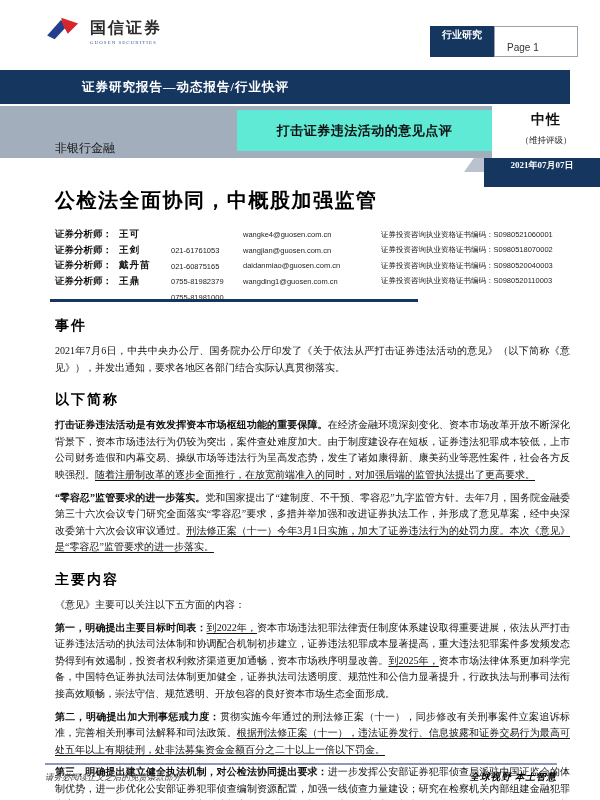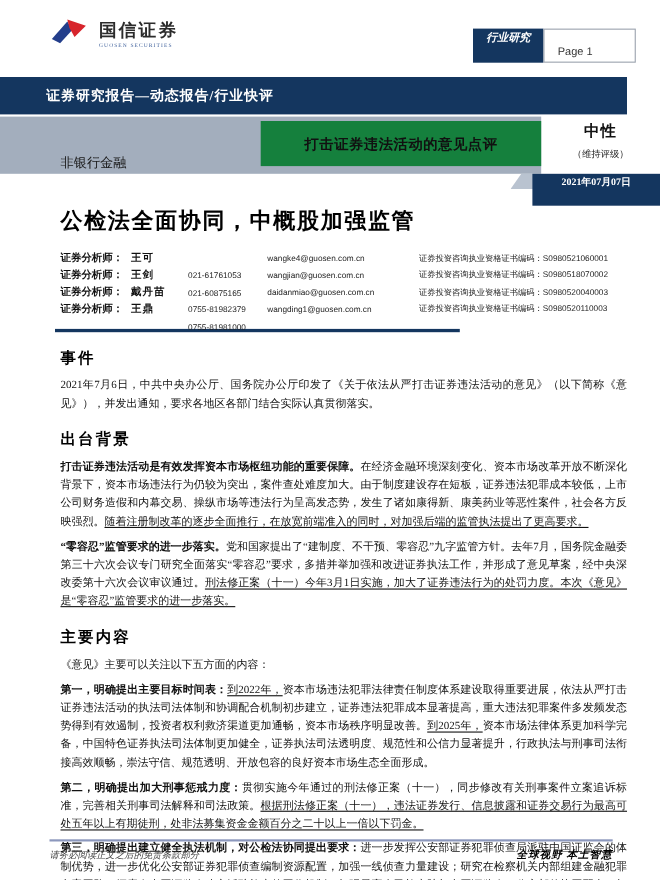--- a/index.html
+++ b/index.html
@@ -8,35 +8,35 @@
     position:relative; width:600px; height:800px; margin:0 auto;
     background:#ffffff; overflow:hidden;
     font-family:"Liberation Serif", serif; color:#111;
   }
   
   .hdr { display:flex; justify-content:space-between; align-items:flex-start; padding:14px 22px 0 45px; }
   .logo { display:flex; align-items:center; gap:7px; }
   .logo-txt .cn { font-size:16px; font-weight:bold; letter-spacing:2px; color:#2b2b2b; }
   .logo-txt .en { font-size:5px; letter-spacing:1px; color:#41629c; margin-top:1px; }
   .hdr-right { display:flex; margin-top:12px; }
-  .cat-badge { background:#14365f; color:#fff; font-style:italic; font-weight:bold;
+  .cat-badge { background:#14365f; color:#fff; font-weight:bold;
     font-size:10px; padding:3px 12px; line-height:12px;text-align:center; }
   .page-box { border:1px solid #9aa2ad; font-size:10px; padding:14px 10px 2px 12px;
     line-height:13px; color:#333; min-width:84px; font-family:"Liberation Sans",sans-serif; }
   
   .banner { margin-top:13px; width:570px; height:34px; background:#14365f;
     color:#fff; font-weight:bold; font-size:12.5px; line-height:34px;
-    padding-left:42px; letter-spacing:1px; }
+    padding-left:82px; letter-spacing:1px; }
   
   .band { position:relative; height:52px; margin-top:2px; }
   .band-gray { position:absolute; left:0; top:0; width:492px; height:52px; background:#a3aebd; }
   .sector { position:absolute; left:55px; top:16px; height:52px; line-height:52px;
     font-weight:normal; font-size:12px; color:#1a1a1a; }
   .subtitle-box { position:absolute; left:237px; top:4px; width:255px; height:41px;
-    background:#15803d; display:flex; align-items:center; justify-content:center;
+    background:#5eead4; display:flex; align-items:center; justify-content:center;
     font-weight:bold; font-size:13px; letter-spacing:0.5px; }
   .rating-area { position:absolute; left:492px; top:0; width:108px; height:52px; text-align:center; }
   .rating { font-size:14px; font-weight:bold; margin-top:5px; letter-spacing:1px; }
   .rating-note { font-size:8.5px; margin-top:6px; color:#222; }
   .date-row { position:relative; height:14px; }
   .date-chamfer { position:absolute; right:114px; top:0; width:22px; height:14px;
     background:#b9c3d0; clip-path:polygon(45% 0,100% 0,100% 100%,0 100%); }
   .date-chip { position:absolute; right:0; top:0; width:116px; height:29px;
     background:#14365f; color:#fff; font-size:9px; font-weight:bold;
     text-align:center; line-height:14px; }
@@ -138,21 +138,21 @@
     </div>
   </div>
 
   <div class="rule"></div>
 
   <div class="content">
 
     <h2 class="sec-h">事件</h2>
     <p class="para"><span>2021年7月6日，中共中央办公厅、国务院办公厅印发了《关于依法从严打击证券违法活动的意见》（以下简称《意见》），并发出通知，要求各地区各部门结合实际认真贯彻落实。</span></p>
 
-    <h2 class="sec-h">出台背景</h2>
+    <h2 class="sec-h">以下简称</h2>
     <p class="para"><span class="b">打击证券违法活动是有效发挥资本市场枢纽功能的重要保障。</span><span>在经济金融环境深刻变化、资本市场改革开放不断深化背景下，资本市场违法行为仍较为突出，案件查处难度加大。由于制度建设存在短板，证券违法犯罪成本较低，上市公司财务造假和内幕交易、操纵市场等违法行为呈高发态势，发生了诸如康得新、康美药业等恶性案件，社会各方反映强烈。</span><span class="u">随着注册制改革的逐步全面推行，在放宽前端准入的同时，对加强后端的监管执法提出了更高要求。</span></p>
     <p class="para"><span class="b">“零容忍”监管要求的进一步落实。</span><span>党和国家提出了“建制度、不干预、零容忍”九字监管方针。去年7月，国务院金融委第三十六次会议专门研究全面落实“零容忍”要求，多措并举加强和改进证券执法工作，并形成了意见草案，经中央深改委第十六次会议审议通过。</span><span class="u">刑法修正案（十一）今年3月1日实施，加大了证券违法行为的处罚力度。本次《意见》是“零容忍”监管要求的进一步落实。</span></p>
 
     <h2 class="sec-h">主要内容</h2>
     <p class="para"><span>《意见》主要可以关注以下五方面的内容：</span></p>
     <p class="para"><span class="b">第一，明确提出主要目标时间表：</span><span class="u">到2022年，</span><span>资本市场违法犯罪法律责任制度体系建设取得重要进展，依法从严打击证券违法活动的执法司法体制和协调配合机制初步建立，证券违法犯罪成本显著提高，重大违法犯罪案件多发频发态势得到有效遏制，投资者权利救济渠道更加通畅，资本市场秩序明显改善。</span><span class="u">到2025年，</span><span>资本市场法律体系更加科学完备，中国特色证券执法司法体制更加健全，证券执法司法透明度、规范性和公信力显著提升，行政执法与刑事司法衔接高效顺畅，崇法守信、规范透明、开放包容的良好资本市场生态全面形成。</span></p>
     <p class="para"><span class="b">第二，明确提出加大刑事惩戒力度：</span><span>贯彻实施今年通过的刑法修正案（十一），同步修改有关刑事案件立案追诉标准，完善相关刑事司法解释和司法政策。</span><span class="u">根据刑法修正案（十一），违法证券发行、信息披露和证券交易行为最高可处五年以上有期徒刑，处非法募集资金金额百分之二十以上一倍以下罚金。</span></p>
     <p class="para"><span class="b">第三，明确提出建立健全执法机制，对公检法协同提出要求：</span><span>进一步发挥公安部证券犯罪侦查局派驻中国证监会的体制优势，进一步优化公安部证券犯罪侦查编制资源配置，加强一线侦查力量建设；研究在检察机关内部组建金融犯罪办案团队、探索在中国证监会建立派驻检察的工作机制，加强最高人民检察院与中国证监会、公安部的协同配合；加强北京、深圳等证券交易场所所在地金融审判工作力量建设，探索统筹证券期货领域刑事、行政、民事案件的管辖和审理。建立专家咨询制度和专业人士担任人民陪审员的专门机制。</span></p>
 
   </div>

